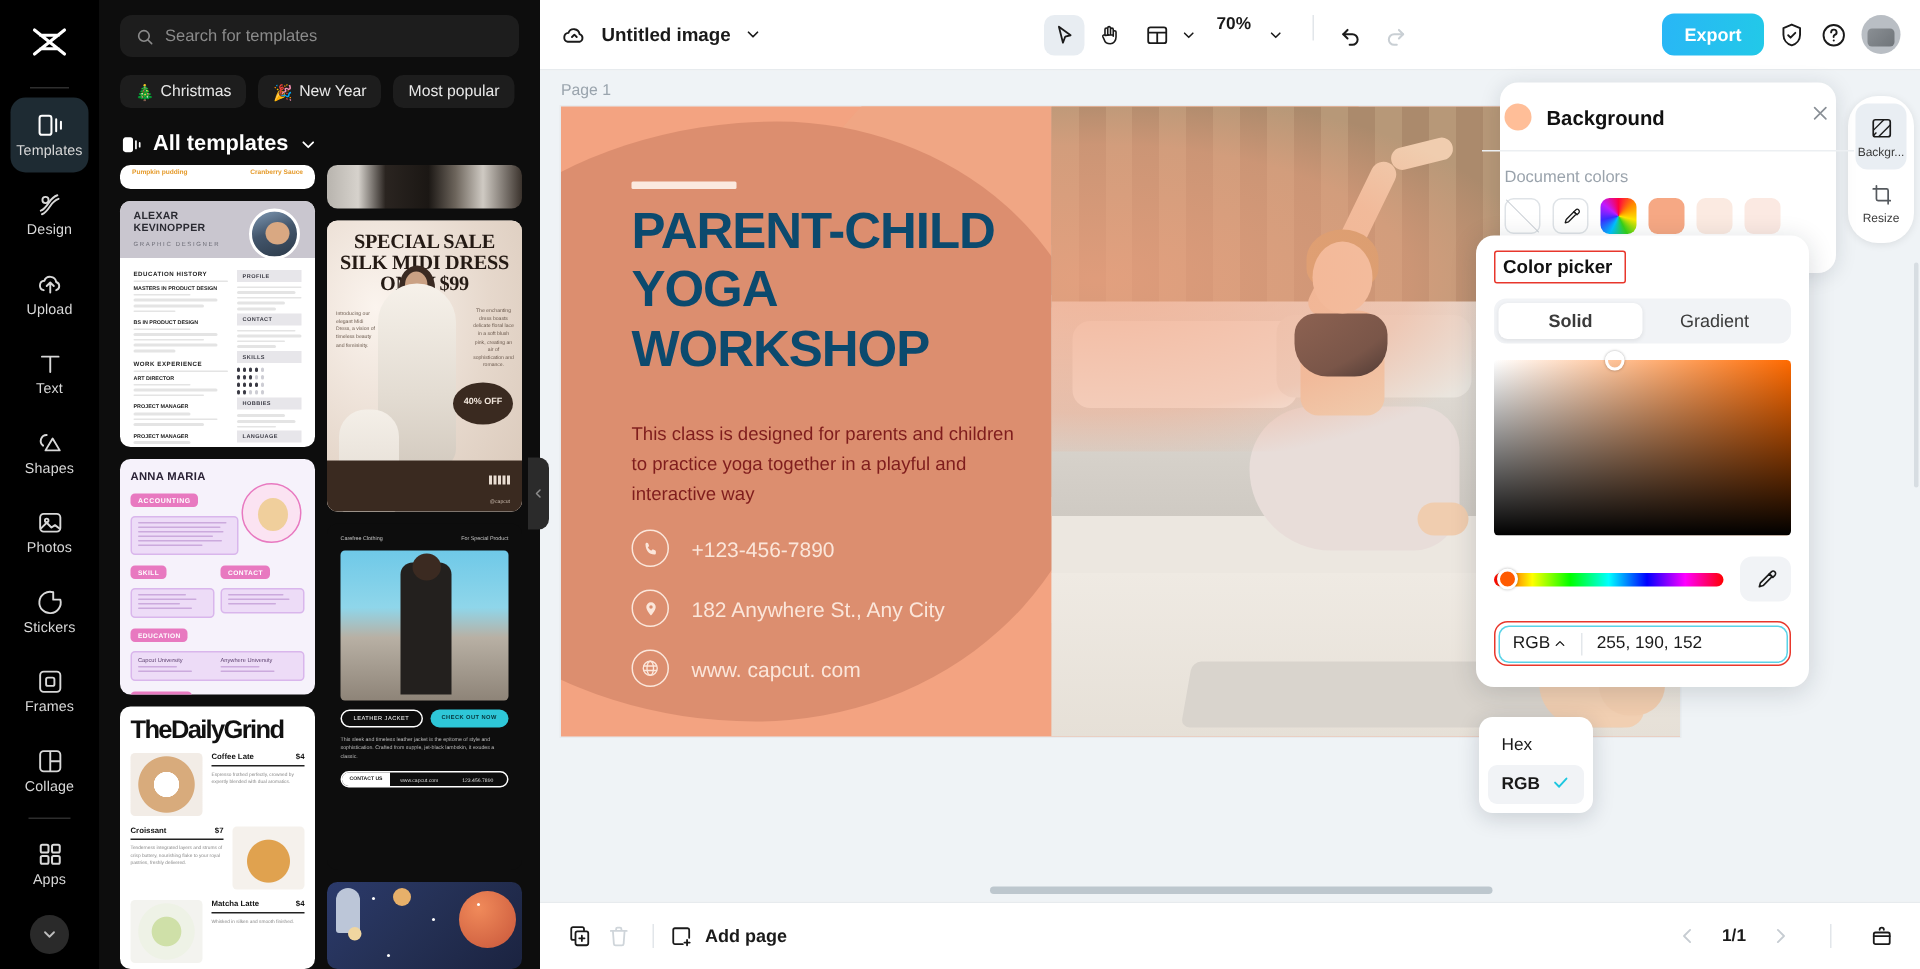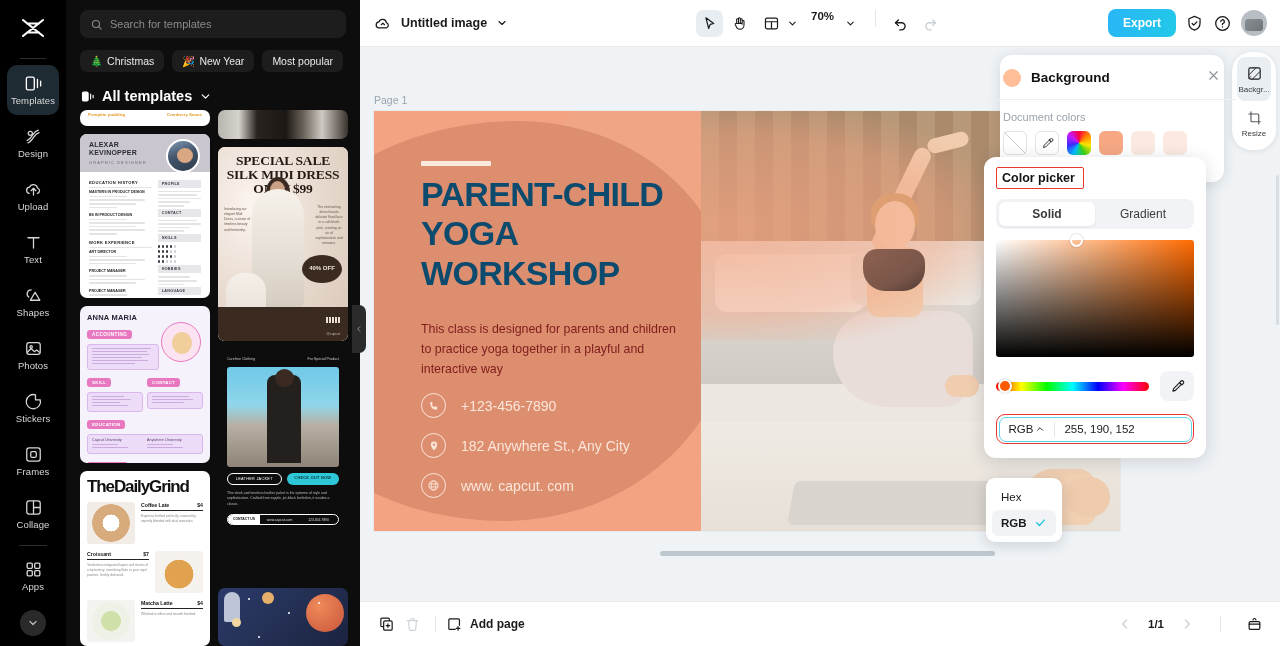--- a/index.html
+++ b/index.html
@@ -167,21 +167,21 @@
   .c-space .rk{position:absolute;left:6px;top:4px;width:16px;height:30px;background:#bcc6d8;border-radius:8px 8px 2px 2px;}
   .c-space .st{position:absolute;width:2px;height:2px;border-radius:50%;background:#fff;}
 
   .panel-handle {
     position: absolute; left: 352px; top: 305px; width: 14px; height: 48px;
     background: #2b2b2b; border-radius: 0 7px 7px 0; z-index: 25;
     display: flex; align-items: center; justify-content: center; cursor: pointer;
   }
 
   
-  .main { flex: 1; height: 646px; display: flex; flex-direction: column; background: #eff3f6; position: relative; gap: 40px; }
+  .main { flex: 1; height: 646px; display: flex; flex-direction: column; background: #eff3f6; position: relative; }
   .topbar { height: 47px; background: #fff; display: flex; align-items: center; padding: 0 13px;
             border-bottom: 1px solid #e7ebee; position: relative; z-index: 10; }
   .doc-title { display: flex; align-items: center; gap: 9px; cursor: pointer; }
   .doc-title .t { font-size: 12.5px; font-weight: bold; color: #1a1a1a; }
   .tb-center { position: absolute; left: 50%; transform: translateX(-50%); display: flex; gap: 3px; }
   .tb-btn { width: 27px; height: 27px; border-radius: 7px; display: flex; align-items: center; justify-content: center; cursor: pointer; }
   .tb-btn.sel { background: #e8edf2; }
   .tb-combo { display: flex; align-items: center; gap: 2px; cursor: pointer; padding: 0 2px; }
   .zoom-val { font-size: 11.5px; color: #1a1a1a; font-weight: bold; margin-left: 8px; }
   .tb-sepv { width: 1px; height: 17px; background: #e2e6ea; margin: 0 8px; }
@@ -257,21 +257,21 @@
 
   .botbar { height: 45px; background: #fff; border-top: 1px solid #e7ebee; display: flex; align-items: center;
             padding: 0 13px; position: relative; z-index: 10; }
   .bb-btn { width: 26px; height: 26px; display: flex; align-items: center; justify-content: center; cursor: pointer; }
   .bb-sep { width: 1px; height: 16px; background: #e2e6ea; margin: 0 10px; }
   .addpage { display: flex; align-items: center; gap: 7px; font-size: 12px; font-weight: bold; color: #1a1a1a; cursor: pointer; }
   .bb-right { margin-left: auto; display: flex; align-items: center; gap: 10px; }
   .pgnum { font-size: 11.5px; color: #1a1a1a; font-weight: bold; }
 
   
-  .dock { position: absolute; right: 4px; top: 52px; width: 44px; background: #fff;
+  .dock { position: absolute; right: 4px; top: 64px; width: 44px; background: #fff;
           border-radius: 20px; padding: 5px; box-shadow: 0 1px 6px rgba(0,0,0,.09); z-index: 40; }
   .dock-item { height: 44px; border-radius: 8px; display: flex; flex-direction: column;
                align-items: center; justify-content: center; gap: 3px; cursor: pointer; }
   .dock-item.sel { background: #e9eef3; }
   .dock-item .lbl { font-size: 8px; color: #3b3b3b; }
   .dock-scroll { position: absolute; right: 1px; top: 175px; width: 3px; height: 150px; background: #d7dde2; border-radius: 2px; z-index: 41;}
 
   
   .bgpanel { position: absolute; right: 56px; top: 55px; width: 224px; height: 127px; background: #fff;
              border-radius: 12px; box-shadow: 0 2px 14px rgba(20,30,45,.13); z-index: 50; padding: 13px 3px; }

